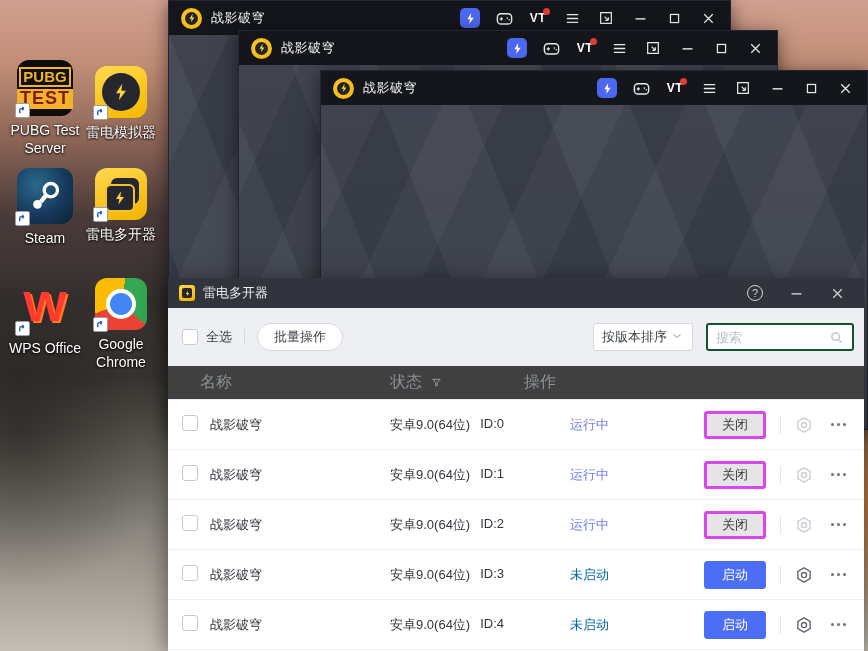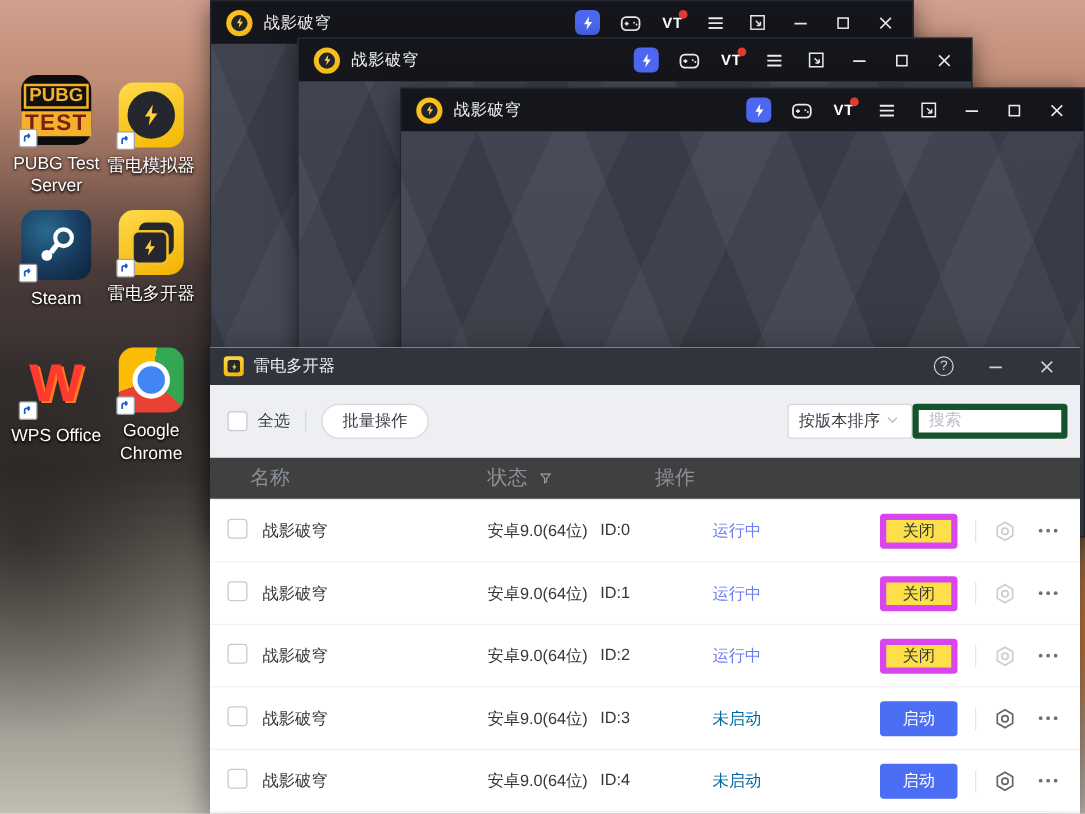--- a/index.html
+++ b/index.html
@@ -98,44 +98,44 @@
     font-size:11px; display:flex; align-items:center; justify-content:center; color:#cfd3da; }
 
   .mtoolbar { height:58px; background:#edeff3; display:flex; align-items:center; position:relative;
     padding-left:14px; }
   .cb { width:16px; height:16px; background:#fff; border:1px solid #c6cad2; border-radius:3px;
     display:inline-block; flex:none; cursor:pointer; }
   .selall { font-size:13px; color:#3a3f46; margin-left:8px; }
   .tb-div { width:1px; height:16px; background:#d4d7dd; margin:0 12px; }
   .batchbtn { height:28px; padding:0 16px; background:#fff; border:1px solid #d4d7de;
     border-radius:14px; font-size:13px; color:#3a3f46; cursor:pointer; }
-  .tb-right { position:absolute; right:10px; top:15px; display:flex; }
+  .tb-right { position:absolute; right:10px; top:15px; display:flex; gap:13px; }
   .sortsel { width:100px; height:28px; background:#fff; border:1px solid #d4d7de; border-radius:3px;
     display:flex; align-items:center; padding:0 8px; font-size:13px; color:#3a3f46; cursor:pointer; }
   .sortsel .chev { margin-left:auto; }
-  .searchbox { width:124px; height:28px; background:#fff; border:5px solid #14532d; border-radius:3px;
-    display:flex; align-items:flex-start; padding:0 8px; }
+  .searchbox { width:148px; height:28px; background:#fff; border:2px solid #14532d; border-radius:3px;
+    display:flex; align-items:center; padding:0 8px; }
   .searchbox input { border:none; outline:none; flex:1; font-size:13px; color:#333; width:100px;
     font-family:inherit; background:transparent; }
   .searchbox input::placeholder { color:#b9bec7; }
 
   .thead { height:34px; display:flex; align-items:center; background:#404040;
     border-bottom:1px solid #eceef2; font-size:16px; color:#8b9099; }
   .trow { height:50px; display:flex; align-items:center; background:#fff;
     border-bottom:1px solid #eef0f3; font-size:13px; color:#33363c; }
   .c-check { width:28px; margin-left:14px; flex:none; }
   .c-name { width:180px; margin-left:0; flex:none; }
   .h-name { width:190px; margin-left:32px; flex:none; }
   .c-version { width:180px; flex:none; display:flex; gap:10px; }
   .c-status { width:120px; flex:none; }
   .h-op { margin-left:14px; }
   .c-action { flex:none; margin-left:14px; display:flex; align-items:center; }
   .btn-act { width:62px; height:28px; border-radius:3px; font-size:13px; cursor:pointer;
     display:flex; align-items:center; justify-content:center; }
-  .btn-close { background:#fde047; border:5px solid #d946ef; color:#33363c; }
+  .btn-close { background:#e5e5e5; border:3px solid #d946ef; color:#33363c; }
   .btn-start { background:#4b6ef5; border:1px solid #4b6ef5; color:#fff; }
   .row-div { width:1px; height:18px; background:#e3e6eb; margin:0 14px; }
   .gear { width:18px; height:18px; cursor:pointer; }
   .dots { margin-left:16px; display:flex; gap:3px; cursor:pointer; padding:4px 2px; }
   .dots i { width:3px; height:3px; border-radius:50%; background:#6b7077; display:block; }
   .st-running { color:#6d7cf0; }
   .st-stopped { color:#0369a1; }
   .filt { margin-left:5px; position:relative; top:1px; }
 </style>
 </head>

